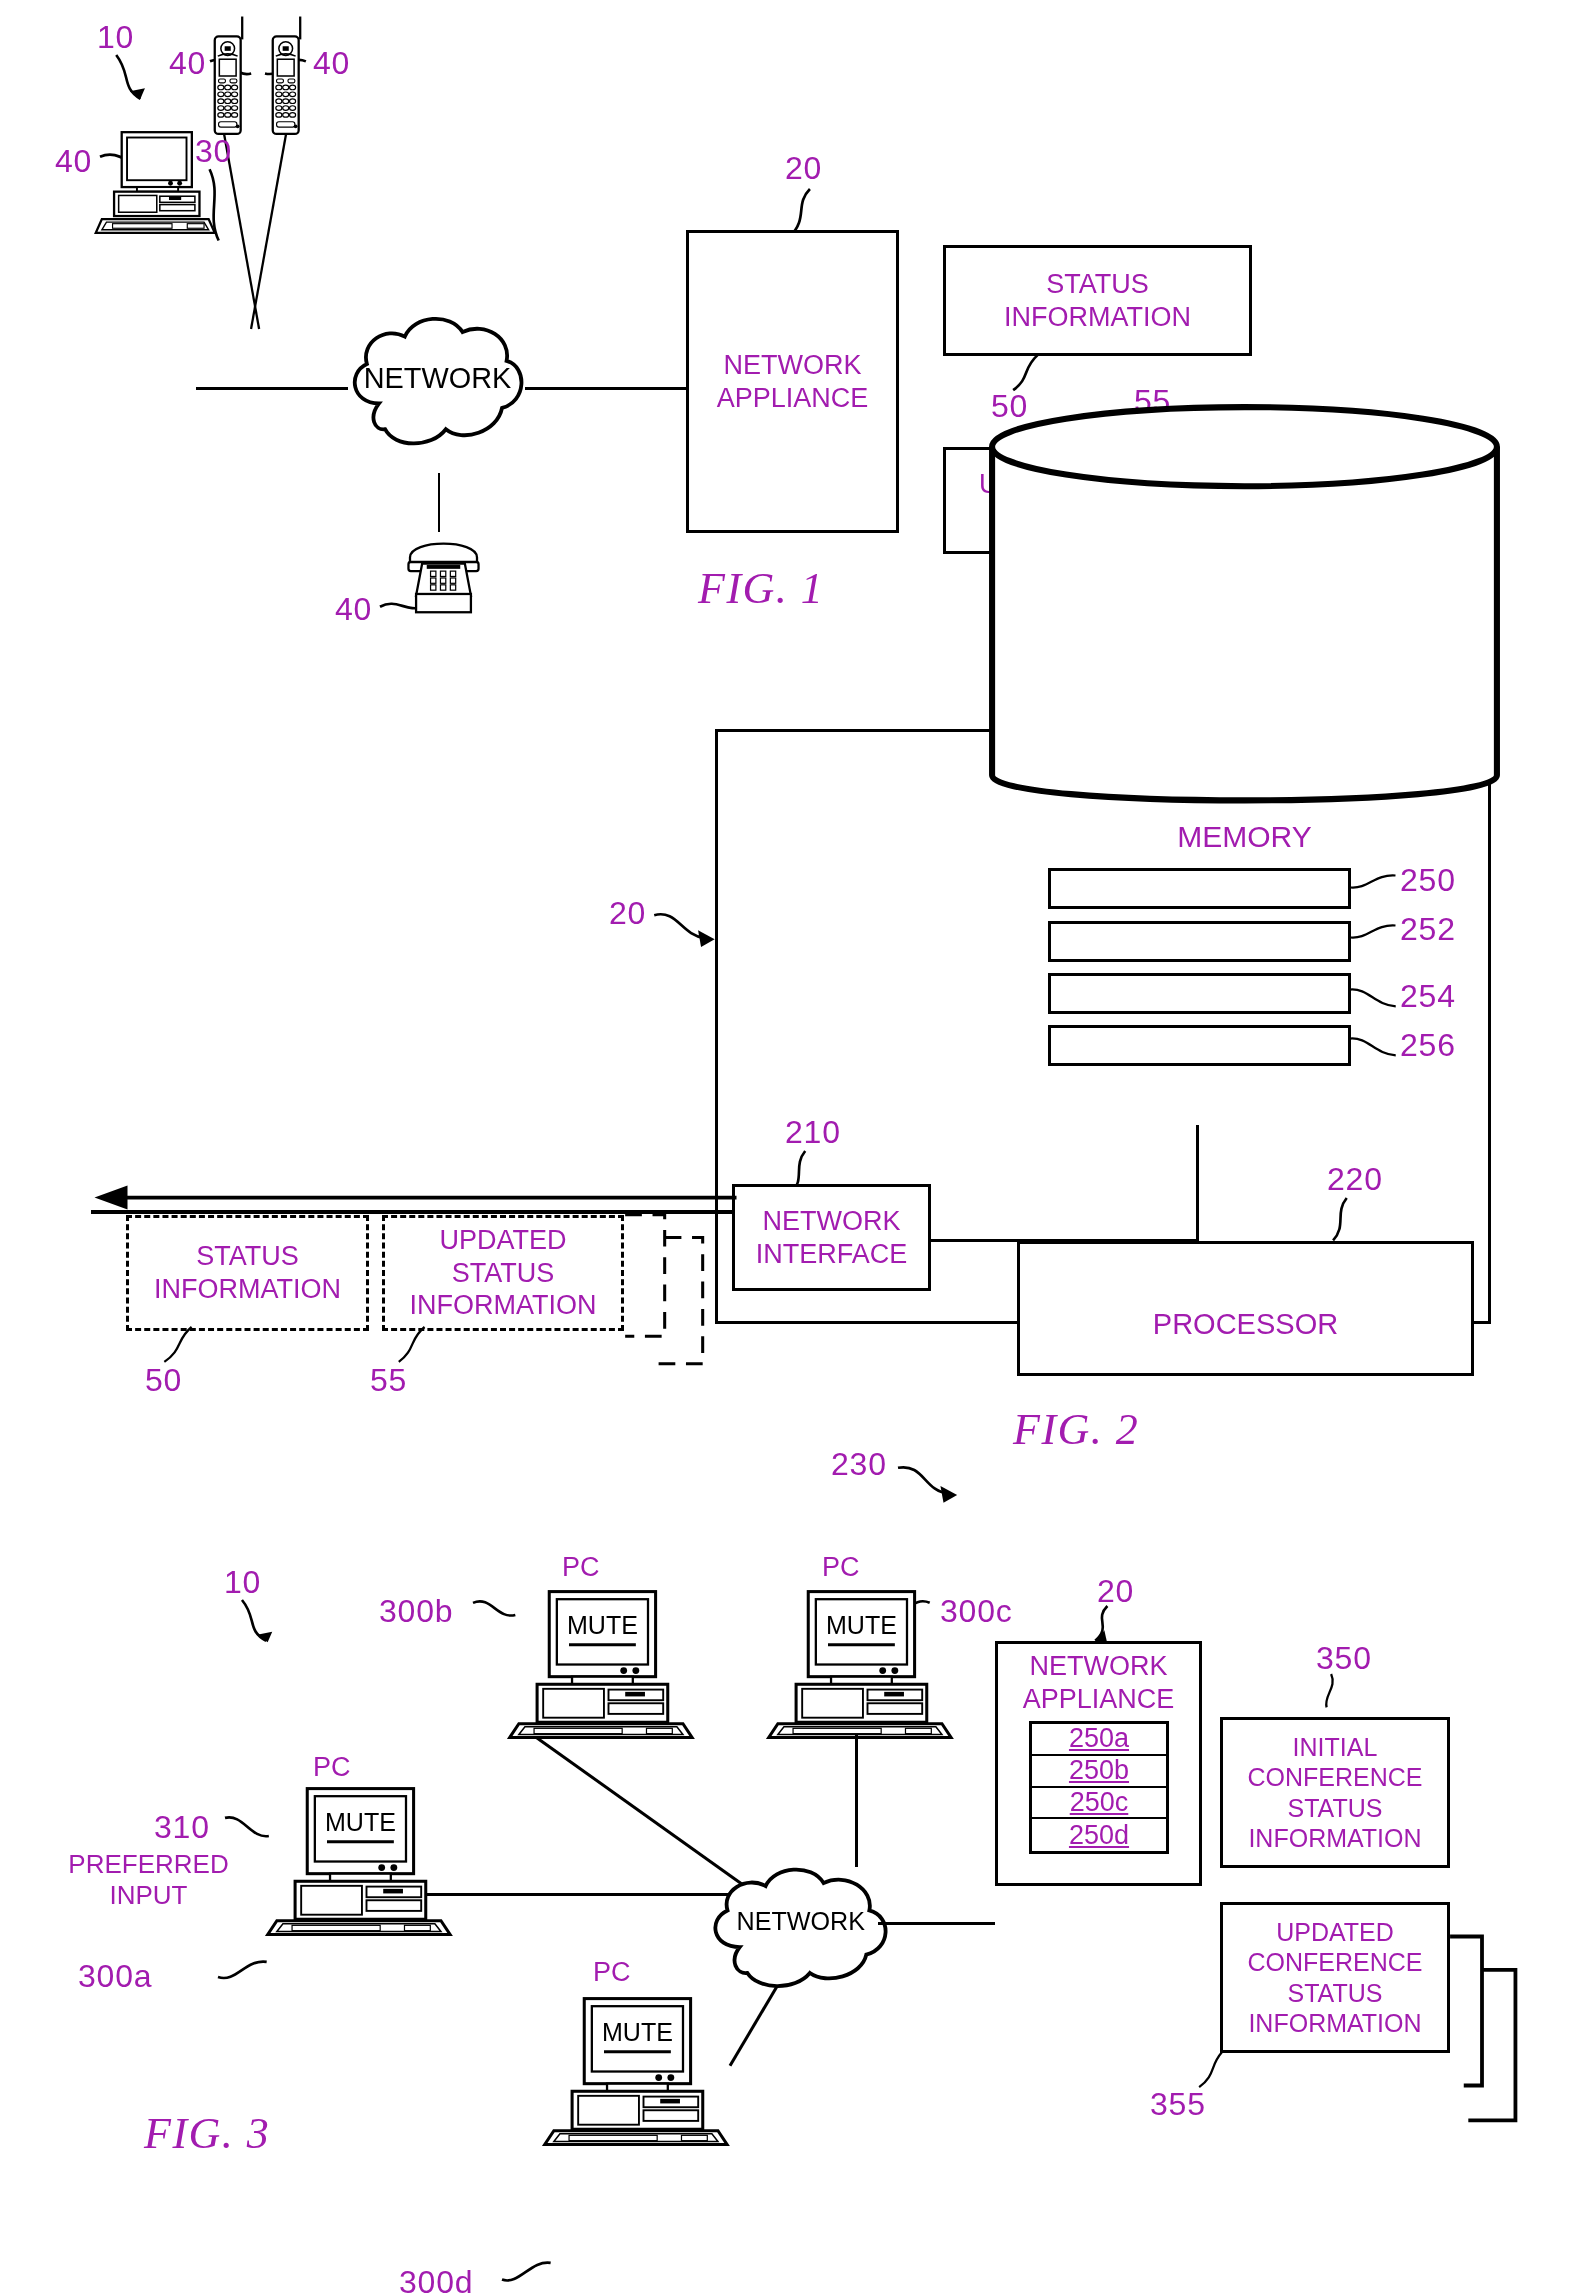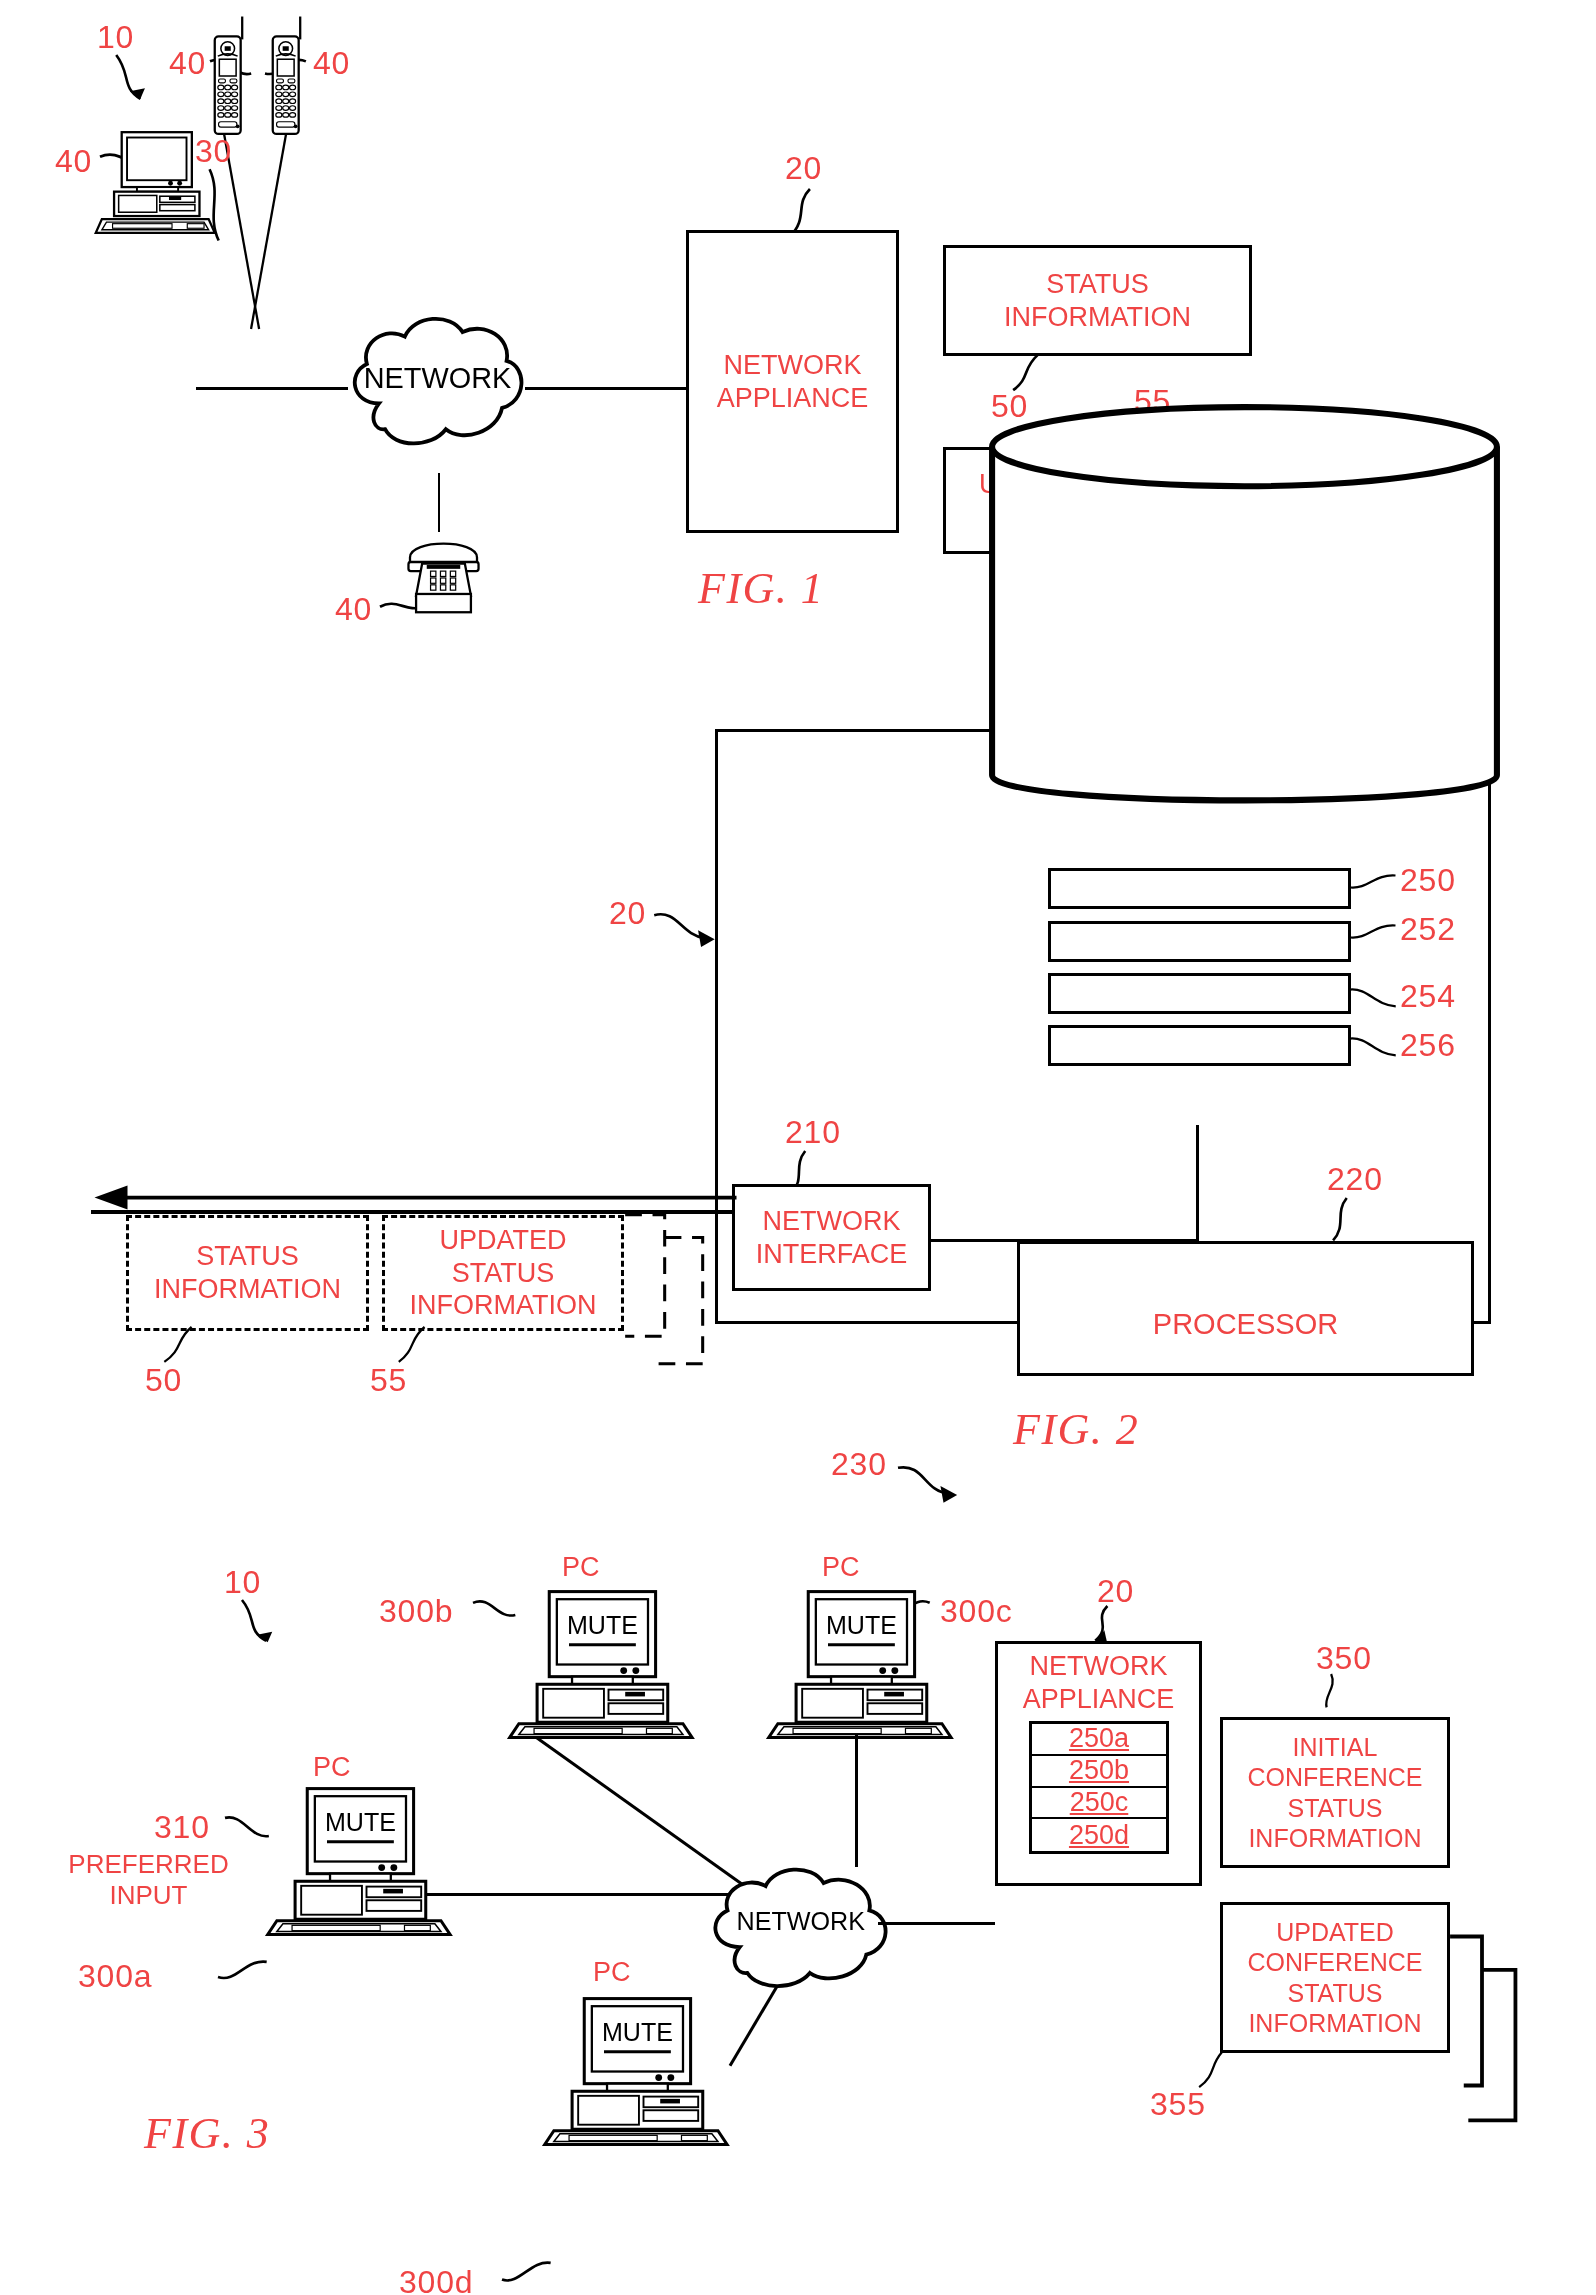--- a/index.html
+++ b/index.html
@@ -6,21 +6,21 @@
     margin: 0;
     padding: 0;
     background: #ffffff;
   }
   #page {
     position: relative;
     width: 1596px;
     height: 2295px;
     background: #ffffff;
     font-family: "Liberation Sans", sans-serif;
-    color: #ef4444;
+    color: #a21caf;
     overflow: hidden;
   }
   .abs { position: absolute; }
   
   .ref {
     font-family: "Liberation Sans", sans-serif;
     font-size: 32px;
     letter-spacing: 0.8px;
     white-space: nowrap;
     line-height: 1;
@@ -286,20 +286,21 @@
 
     <div class="abs ref" style="left:831px;top:778px;">230</div>
     <svg class="abs" style="left:898px;top:784px;width:91px;height:61px;" viewBox="0 0 120 80" width="91" height="61">
       <path d="M0,18 C34,12 34,48 66,52" stroke="#000" stroke-width="3.5" fill="none"></path>
       <polygon points="78,54 56,42 60,64" fill="#000"></polygon>
     </svg>
     <svg class="abs" style="left:986px;top:-269px;width:517px;height:426px;" viewBox="0 0 340 280" preserveAspectRatio="none">
       <path d="M4,30 L4,246 C4,268 336,268 336,246 L336,30" fill="#fff" stroke="#000" stroke-width="4"></path>
       <ellipse cx="170" cy="30" rx="166" ry="26" fill="#fff" stroke="#000" stroke-width="4"></ellipse>
     </svg>
+    <div class="abs boxlabel" style="left:986px;top:149px;width:517px;font-size:30px;">MEMORY</div>
 
     <div class="abs memslot" style="left:1048px;top:198px;width:303px;height:41px;"></div>
     <div class="abs ref" style="left:1400px;top:194px;">250</div>
     <svg class="abs" style="left:1350px;top:201px;width:61px;height:30px;" viewBox="0 0 80 40" width="61" height="30">
       <path d="M0,22 C24,24 32,4 60,6" stroke="#000" stroke-width="3" fill="none"></path>
     </svg>
 
     <div class="abs memslot" style="left:1048px;top:251px;width:303px;height:41px;"></div>
     <div class="abs ref" style="left:1400px;top:243px;">252</div>
     <svg class="abs" style="left:1350px;top:251px;width:61px;height:30px;" viewBox="0 0 80 40" width="61" height="30">

